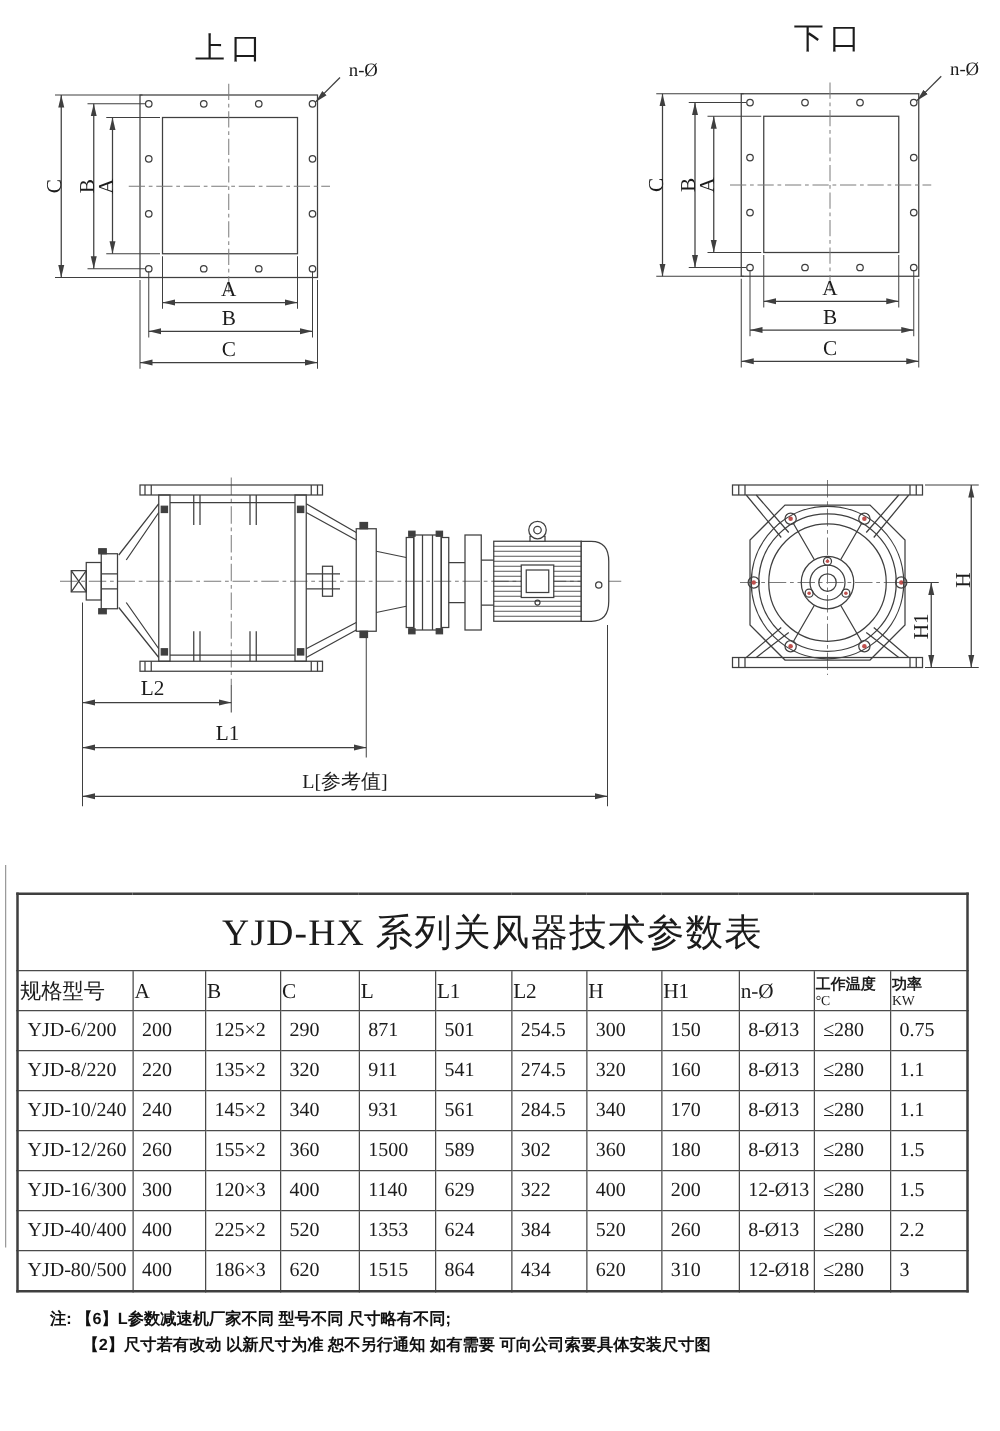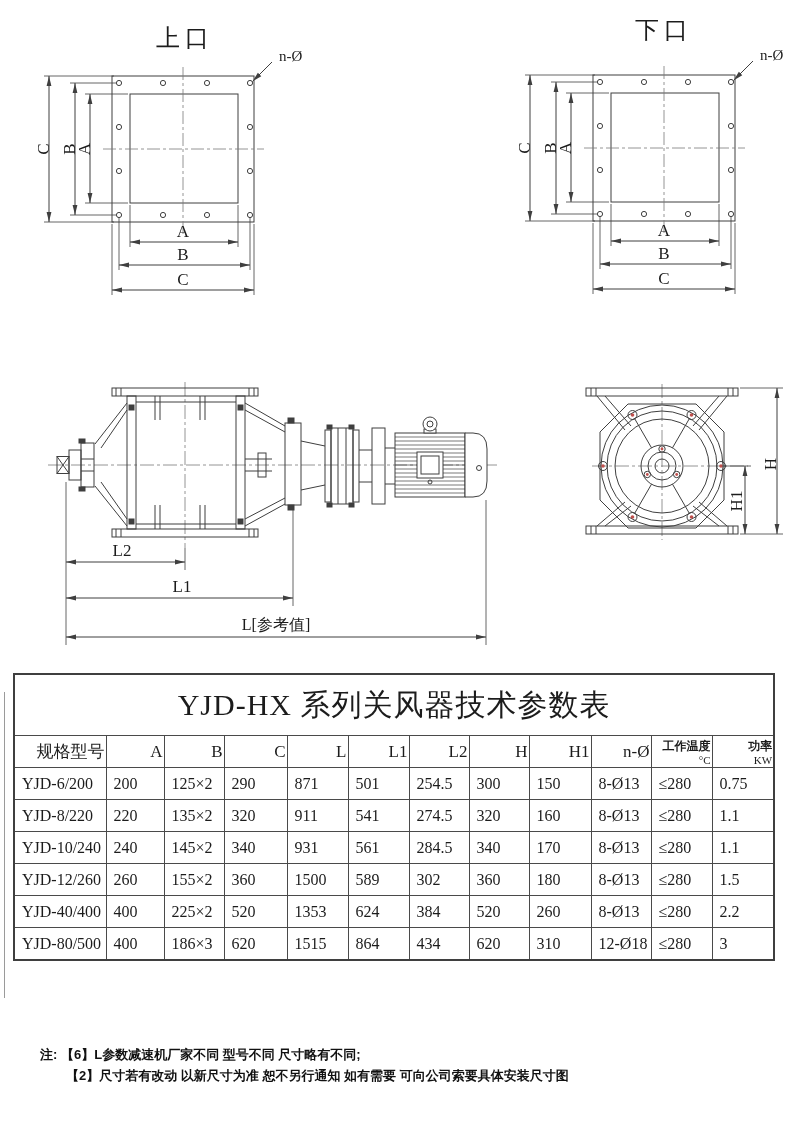--- a/index.html
+++ b/index.html
@@ -6,40 +6,40 @@
   body{
     width:800px;height:1145px;position:relative;background:#ffffff;
     font-family:"Liberation Serif", serif;color:#1c1c1c;overflow:hidden;
   }
   svg text{fill:#1c1c1c;}
   .dimlabel{font-size:17px;font-family:"Liberation Serif",serif;}
   .dimlabel-sm{font-size:16px;font-family:"Liberation Serif",serif;}
   .porttitle{font-size:24px;letter-spacing:5px;font-family:"Liberation Serif",serif;}
 
   .table-block{
-    position:absolute;left:13px;top:673px;width:788px;
+    position:absolute;left:13px;top:714px;width:788px;
   }
   .sheet-edge{
     position:absolute;left:4px;top:692px;height:306px;width:0;
     border-left:1px solid #9a9a9a;
   }
   table.spec{
     border-collapse:collapse;table-layout:fixed;width:760px;
     border:2px solid #3f3f3f;
     font-family:"Liberation Serif",serif;
   }
   table.spec th, table.spec td{
     border:1px solid #4a4a4a;overflow:hidden;white-space:nowrap;
   }
   th.tbl-title{
     height:58px;font-size:30px;font-weight:normal;text-align:center;
     letter-spacing:1px;
   }
   tr.head-row th{
-    height:29px;font-size:17px;font-weight:normal;text-align:right;vertical-align:middle;margin-top:24px;
+    height:29px;font-size:17px;font-weight:normal;text-align:left;vertical-align:middle;margin-top:24px;
   }
   tr.head-row th .h-sub{display:block;font-size:11px;line-height:10px;}
   tr.head-row th .h-main{display:block;line-height:17px;}
   th.small-head .h-main{font-size:12px;line-height:12px;font-weight:bold;}
   table.spec td{
     height:29px;font-size:16px;text-align:left;padding-left:7px;
   }
   .notes{
     position:absolute;left:40px;top:1044px;width:720px;
     font-family:"Liberation Sans",sans-serif;font-weight:bold;
@@ -384,20 +384,34 @@
           <td>1500</td>
           <td>589</td>
           <td>302</td>
           <td>360</td>
           <td>180</td>
           <td>8-Ø13</td>
           <td>≤280</td>
           <td>1.5</td>
         </tr>
         <tr>
+          <td>YJD-16/300</td>
+          <td>300</td>
+          <td>120×3</td>
+          <td>400</td>
+          <td>1140</td>
+          <td>629</td>
+          <td>322</td>
+          <td>400</td>
+          <td>200</td>
+          <td>12-Ø13</td>
+          <td>≤280</td>
+          <td>1.5</td>
+        </tr>
+        <tr>
           <td>YJD-40/400</td>
           <td>400</td>
           <td>225×2</td>
           <td>520</td>
           <td>1353</td>
           <td>624</td>
           <td>384</td>
           <td>520</td>
           <td>260</td>
           <td>8-Ø13</td>

